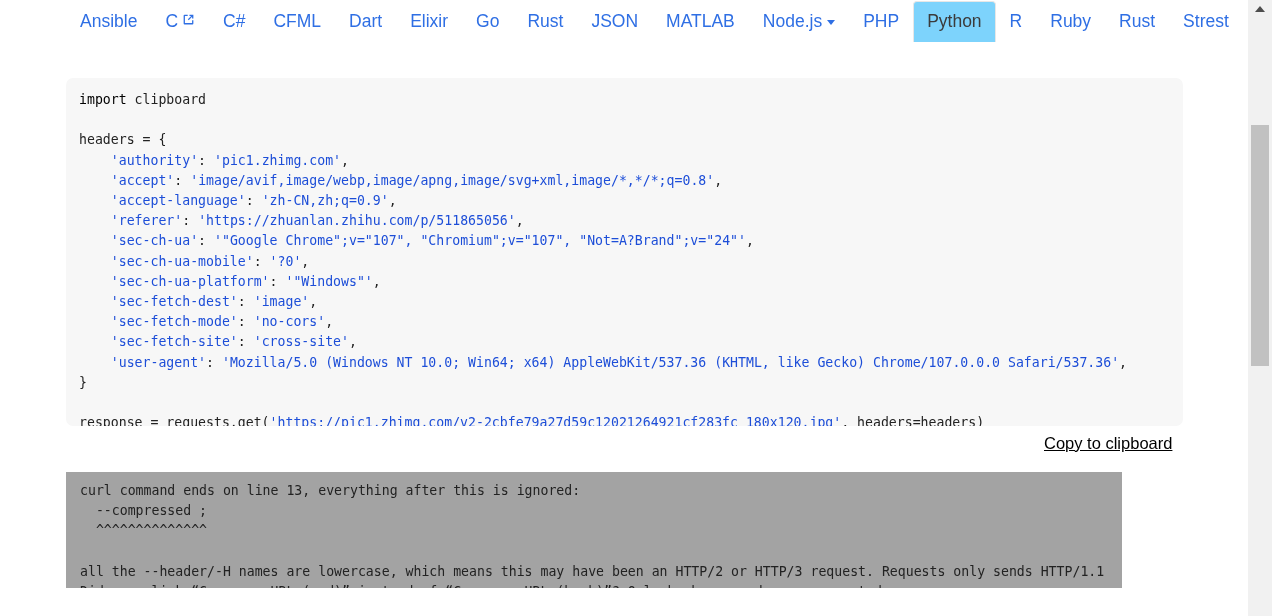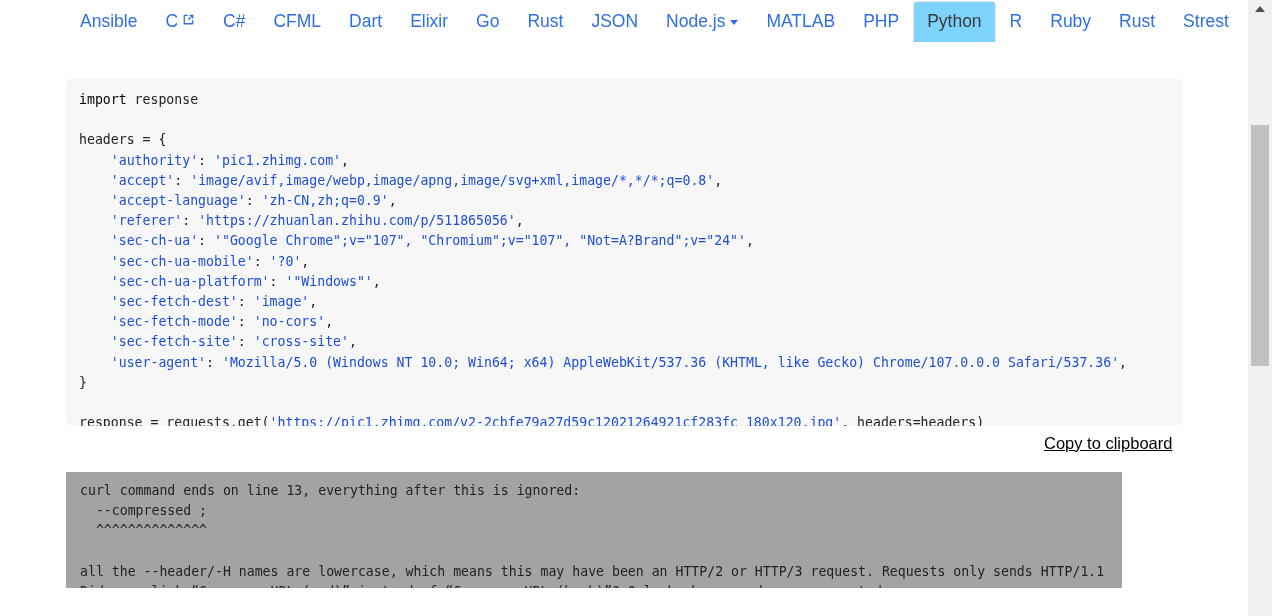--- a/index.html
+++ b/index.html
@@ -183,33 +183,33 @@
             <path d="M2 3.2a1.2 1.2 0 0 1 1.2-1.2H7v1.6H3.6v8.8h8.8V9H14v3.8A1.2 1.2 0 0 1 12.8 14H3.2A1.2 1.2 0 0 1 2 12.8V3.2z" fill="#2f6fe4"></path>
             <path d="M9.2 2H14v4.8h-1.6V4.7L8.3 8.8 7.2 7.7l4.1-4.1H9.2V2z" fill="#2f6fe4"></path>
           </svg></span></div>
       <div class="tab"><span class="lbl">C#</span></div>
       <div class="tab"><span class="lbl">CFML</span></div>
       <div class="tab"><span class="lbl">Dart</span></div>
       <div class="tab"><span class="lbl">Elixir</span></div>
       <div class="tab"><span class="lbl">Go</span></div>
       <div class="tab"><span class="lbl">Rust</span></div>
       <div class="tab"><span class="lbl">JSON</span></div>
+      <div class="tab"><span class="lbl">MATLAB</span></div>
       <div class="tab"><span class="lbl">Node.js</span><span class="caret"></span></div>
-      <div class="tab"><span class="lbl">MATLAB</span></div>
       <div class="tab"><span class="lbl">PHP</span></div>
       <div class="tab active"><span class="lbl">Python</span></div>
       <div class="tab"><span class="lbl">R</span></div>
       <div class="tab"><span class="lbl">Ruby</span></div>
       <div class="tab"><span class="lbl">Rust</span></div>
       <div class="tab"><span class="lbl">Strest</span></div>
     </div>
 </div>
 
 <div class="codeblock">
-  <pre class="code" id="code-pre"><span class="kw">import</span><span class="nm"> response</span>
+  <pre class="code" id="code-pre"><span class="kw">import</span><span class="nm"> clipboard</span>
 <span class="nm"></span>
 <span class="nm">headers = {</span>
 <span class="nm">    </span><span class="str">'authority'</span><span class="nm">: </span><span class="str">'pic1.zhimg.com'</span><span class="nm">,</span>
 <span class="nm">    </span><span class="str">'accept'</span><span class="nm">: </span><span class="str">'image/avif,image/webp,image/apng,image/svg+xml,image/*,*/*;q=0.8'</span><span class="nm">,</span>
 <span class="nm">    </span><span class="str">'accept-language'</span><span class="nm">: </span><span class="str">'zh-CN,zh;q=0.9'</span><span class="nm">,</span>
 <span class="nm">    </span><span class="str">'referer'</span><span class="nm">: </span><span class="str">'https://zhuanlan.zhihu.com/p/511865056'</span><span class="nm">,</span>
 <span class="nm">    </span><span class="str">'sec-ch-ua'</span><span class="nm">: </span><span class="str">'"Google Chrome";v="107", "Chromium";v="107", "Not=A?Brand";v="24"'</span><span class="nm">,</span>
 <span class="nm">    </span><span class="str">'sec-ch-ua-mobile'</span><span class="nm">: </span><span class="str">'?0'</span><span class="nm">,</span>
 <span class="nm">    </span><span class="str">'sec-ch-ua-platform'</span><span class="nm">: </span><span class="str">'"Windows"'</span><span class="nm">,</span>
 <span class="nm">    </span><span class="str">'sec-fetch-dest'</span><span class="nm">: </span><span class="str">'image'</span><span class="nm">,</span>

